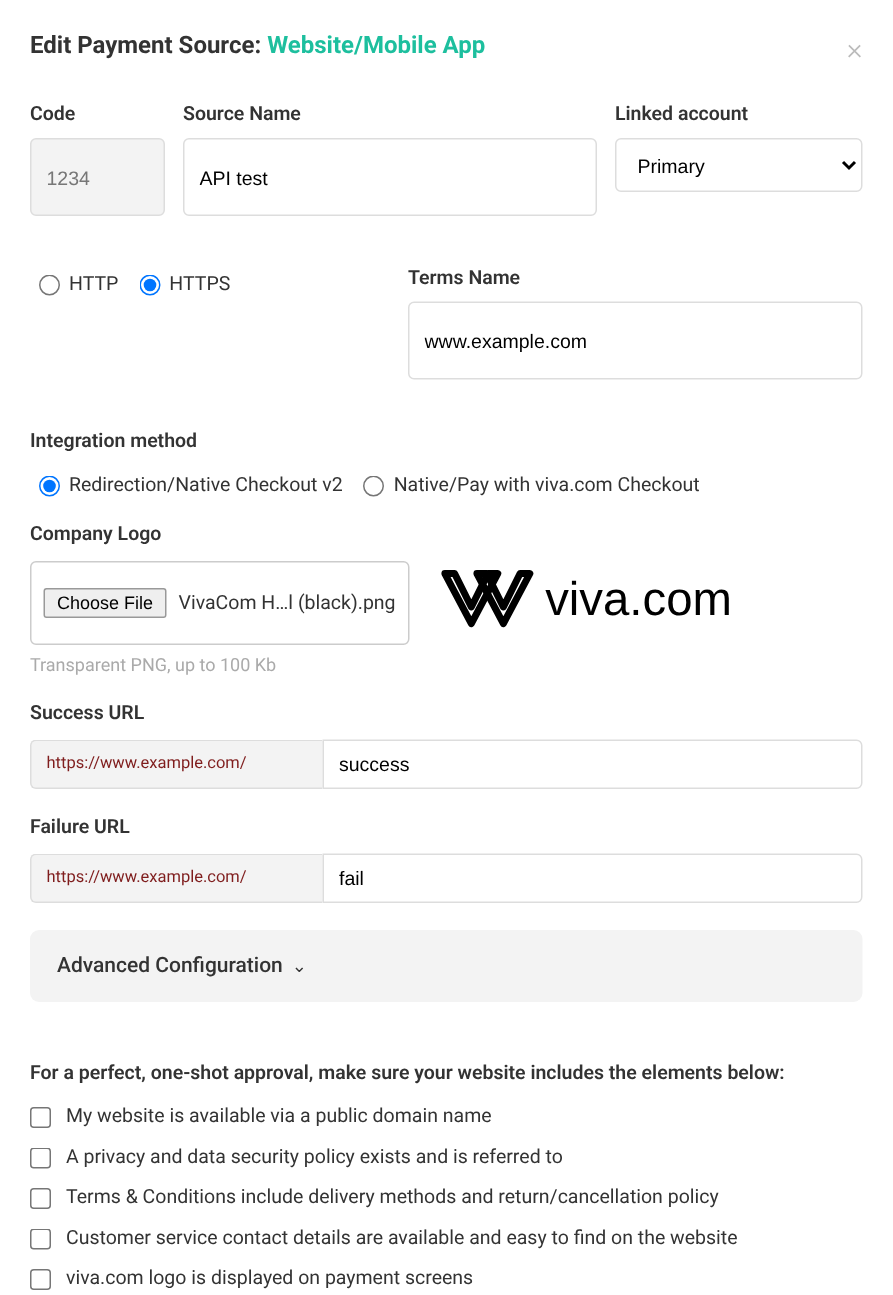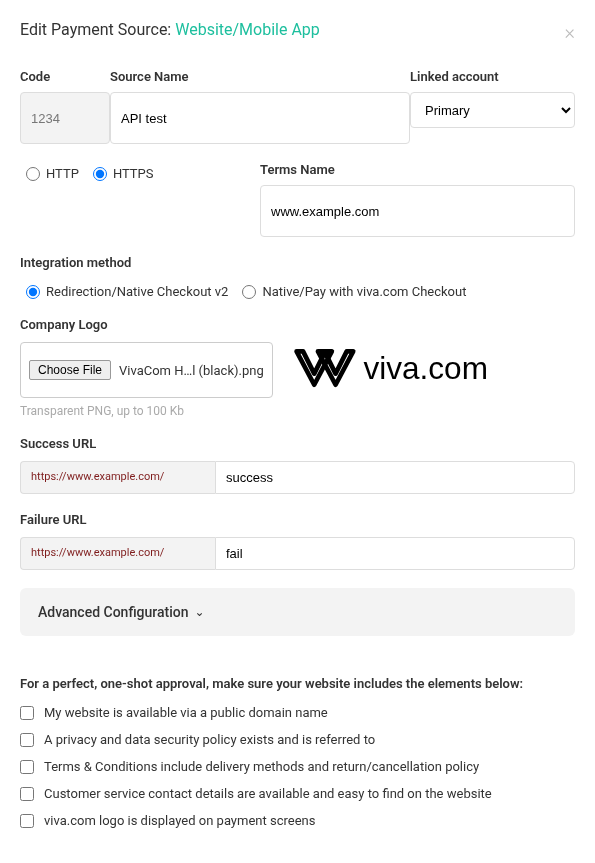--- a/index.html
+++ b/index.html
@@ -5,24 +5,24 @@
     * { box-sizing: border-box; margin: 0; padding: 0; }
     body {
       font-family: -apple-system, BlinkMacSystemFont, "Segoe UI", Roboto, Arial, sans-serif;
       font-size: 13px;
       color: #333;
       background: #fff;
       width: 595px;
       padding: 20px;
     }
     .header-row { display: flex; justify-content: space-between; align-items: flex-start; margin-bottom: 25px; }
-    .title { font-size: 16px; font-weight: 400; }
+    .title { font-size: 16px; font-weight: 700; }
     .title-accent { color: #1dbf9e; }
     .close-x { color: #bbb; font-size: 20px; cursor: pointer; font-weight: 300; }
-    .row { display: flex; margin-bottom: 18px; }
+    .row { display: flex; gap: 12px; margin-bottom: 34px; }
     .field { display: flex; flex-direction: column; }
     .field-label { font-size: 13px; font-weight: 600; margin-bottom: 8px; color: #333; }
     .input {
       border: 1px solid #ddd;
       border-radius: 4px;
       padding: 8px 10px;
       font-size: 13px;
       height: 52px;
       background: #fff;
     }

